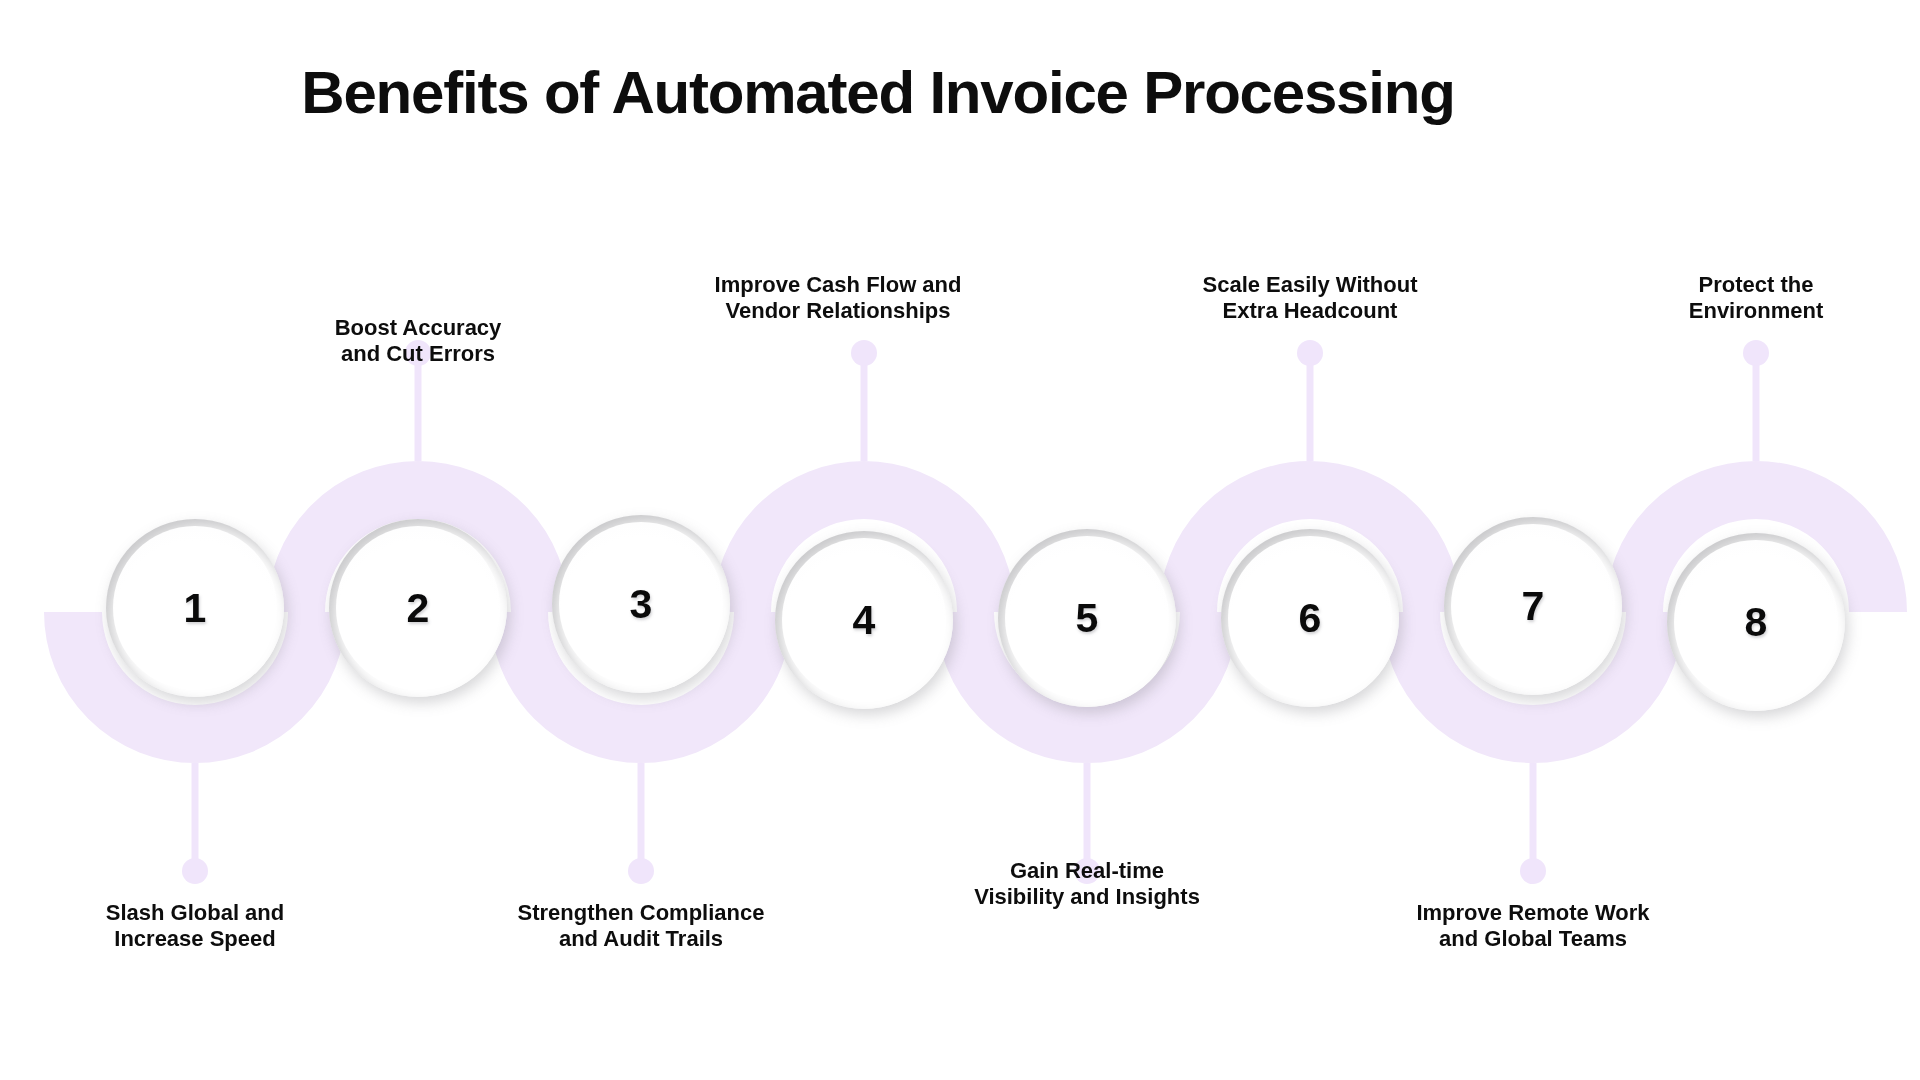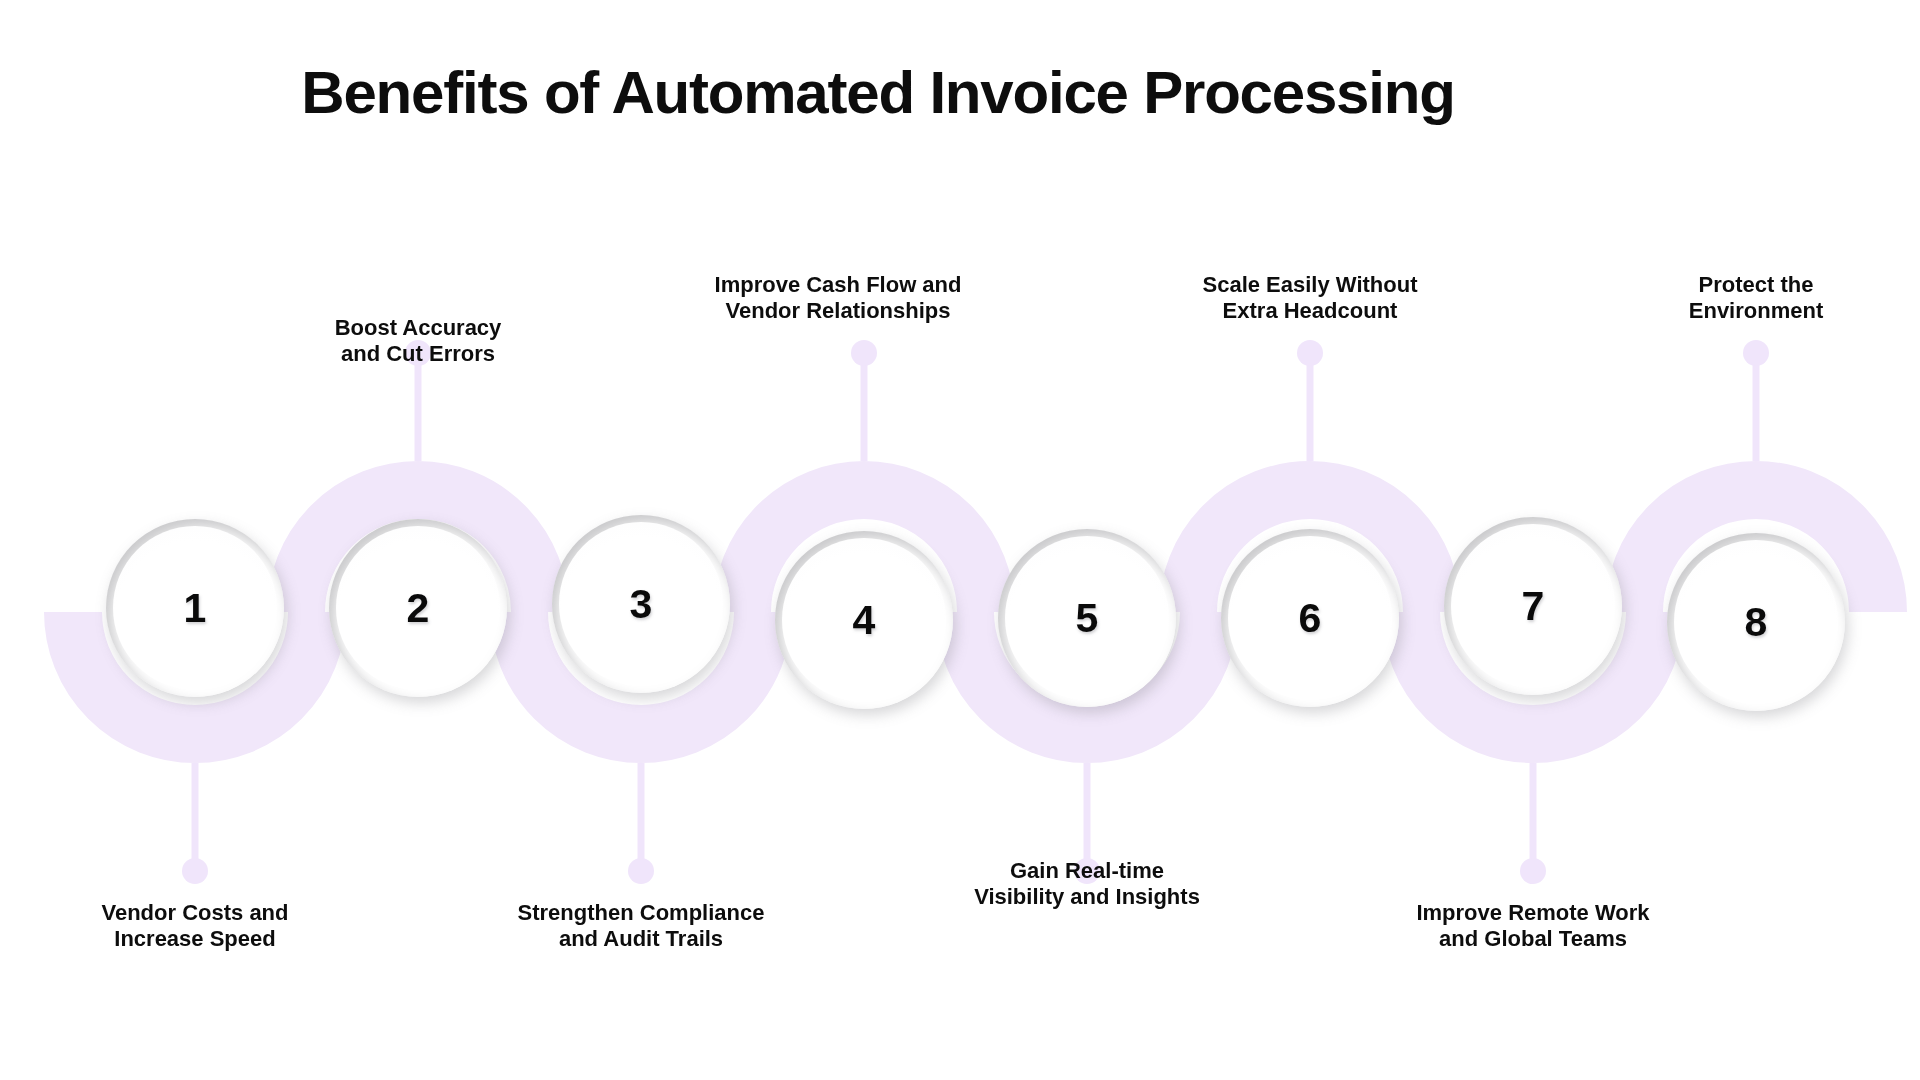--- a/index.html
+++ b/index.html
@@ -166,21 +166,21 @@
           <span class="node-num">7</span>
         </div>
       </div>
       <div class="node" style="width: 178px; height: 178px; left: 1667px; top: 533px;">
         <div class="node-inner">
           <span class="node-num">8</span>
         </div>
       </div>
     </div>
   <div id="labels">
-      <div class="label" style="width: 340px; left: 25px; top: 900px;">Vendor Costs and
+      <div class="label" style="width: 340px; left: 25px; top: 900px;">Slash Global and
 Increase Speed</div>
       <div class="label" style="width: 340px; left: 248px; top: 272px; margin-top: 43px;">Boost Accuracy
 and Cut Errors</div>
       <div class="label" style="width: 340px; left: 471px; top: 900px; text-align: center;">Strengthen Compliance
 and Audit Trails</div>
       <div class="label" style="width: 340px; left: 668px; top: 272px;">Improve Cash Flow and
 Vendor Relationships</div>
       <div class="label" style="width: 340px; left: 917px; top: 858px;">Gain Real-time
 Visibility and Insights</div>
       <div class="label" style="width: 340px; left: 1140px; top: 272px;">Scale Easily Without

